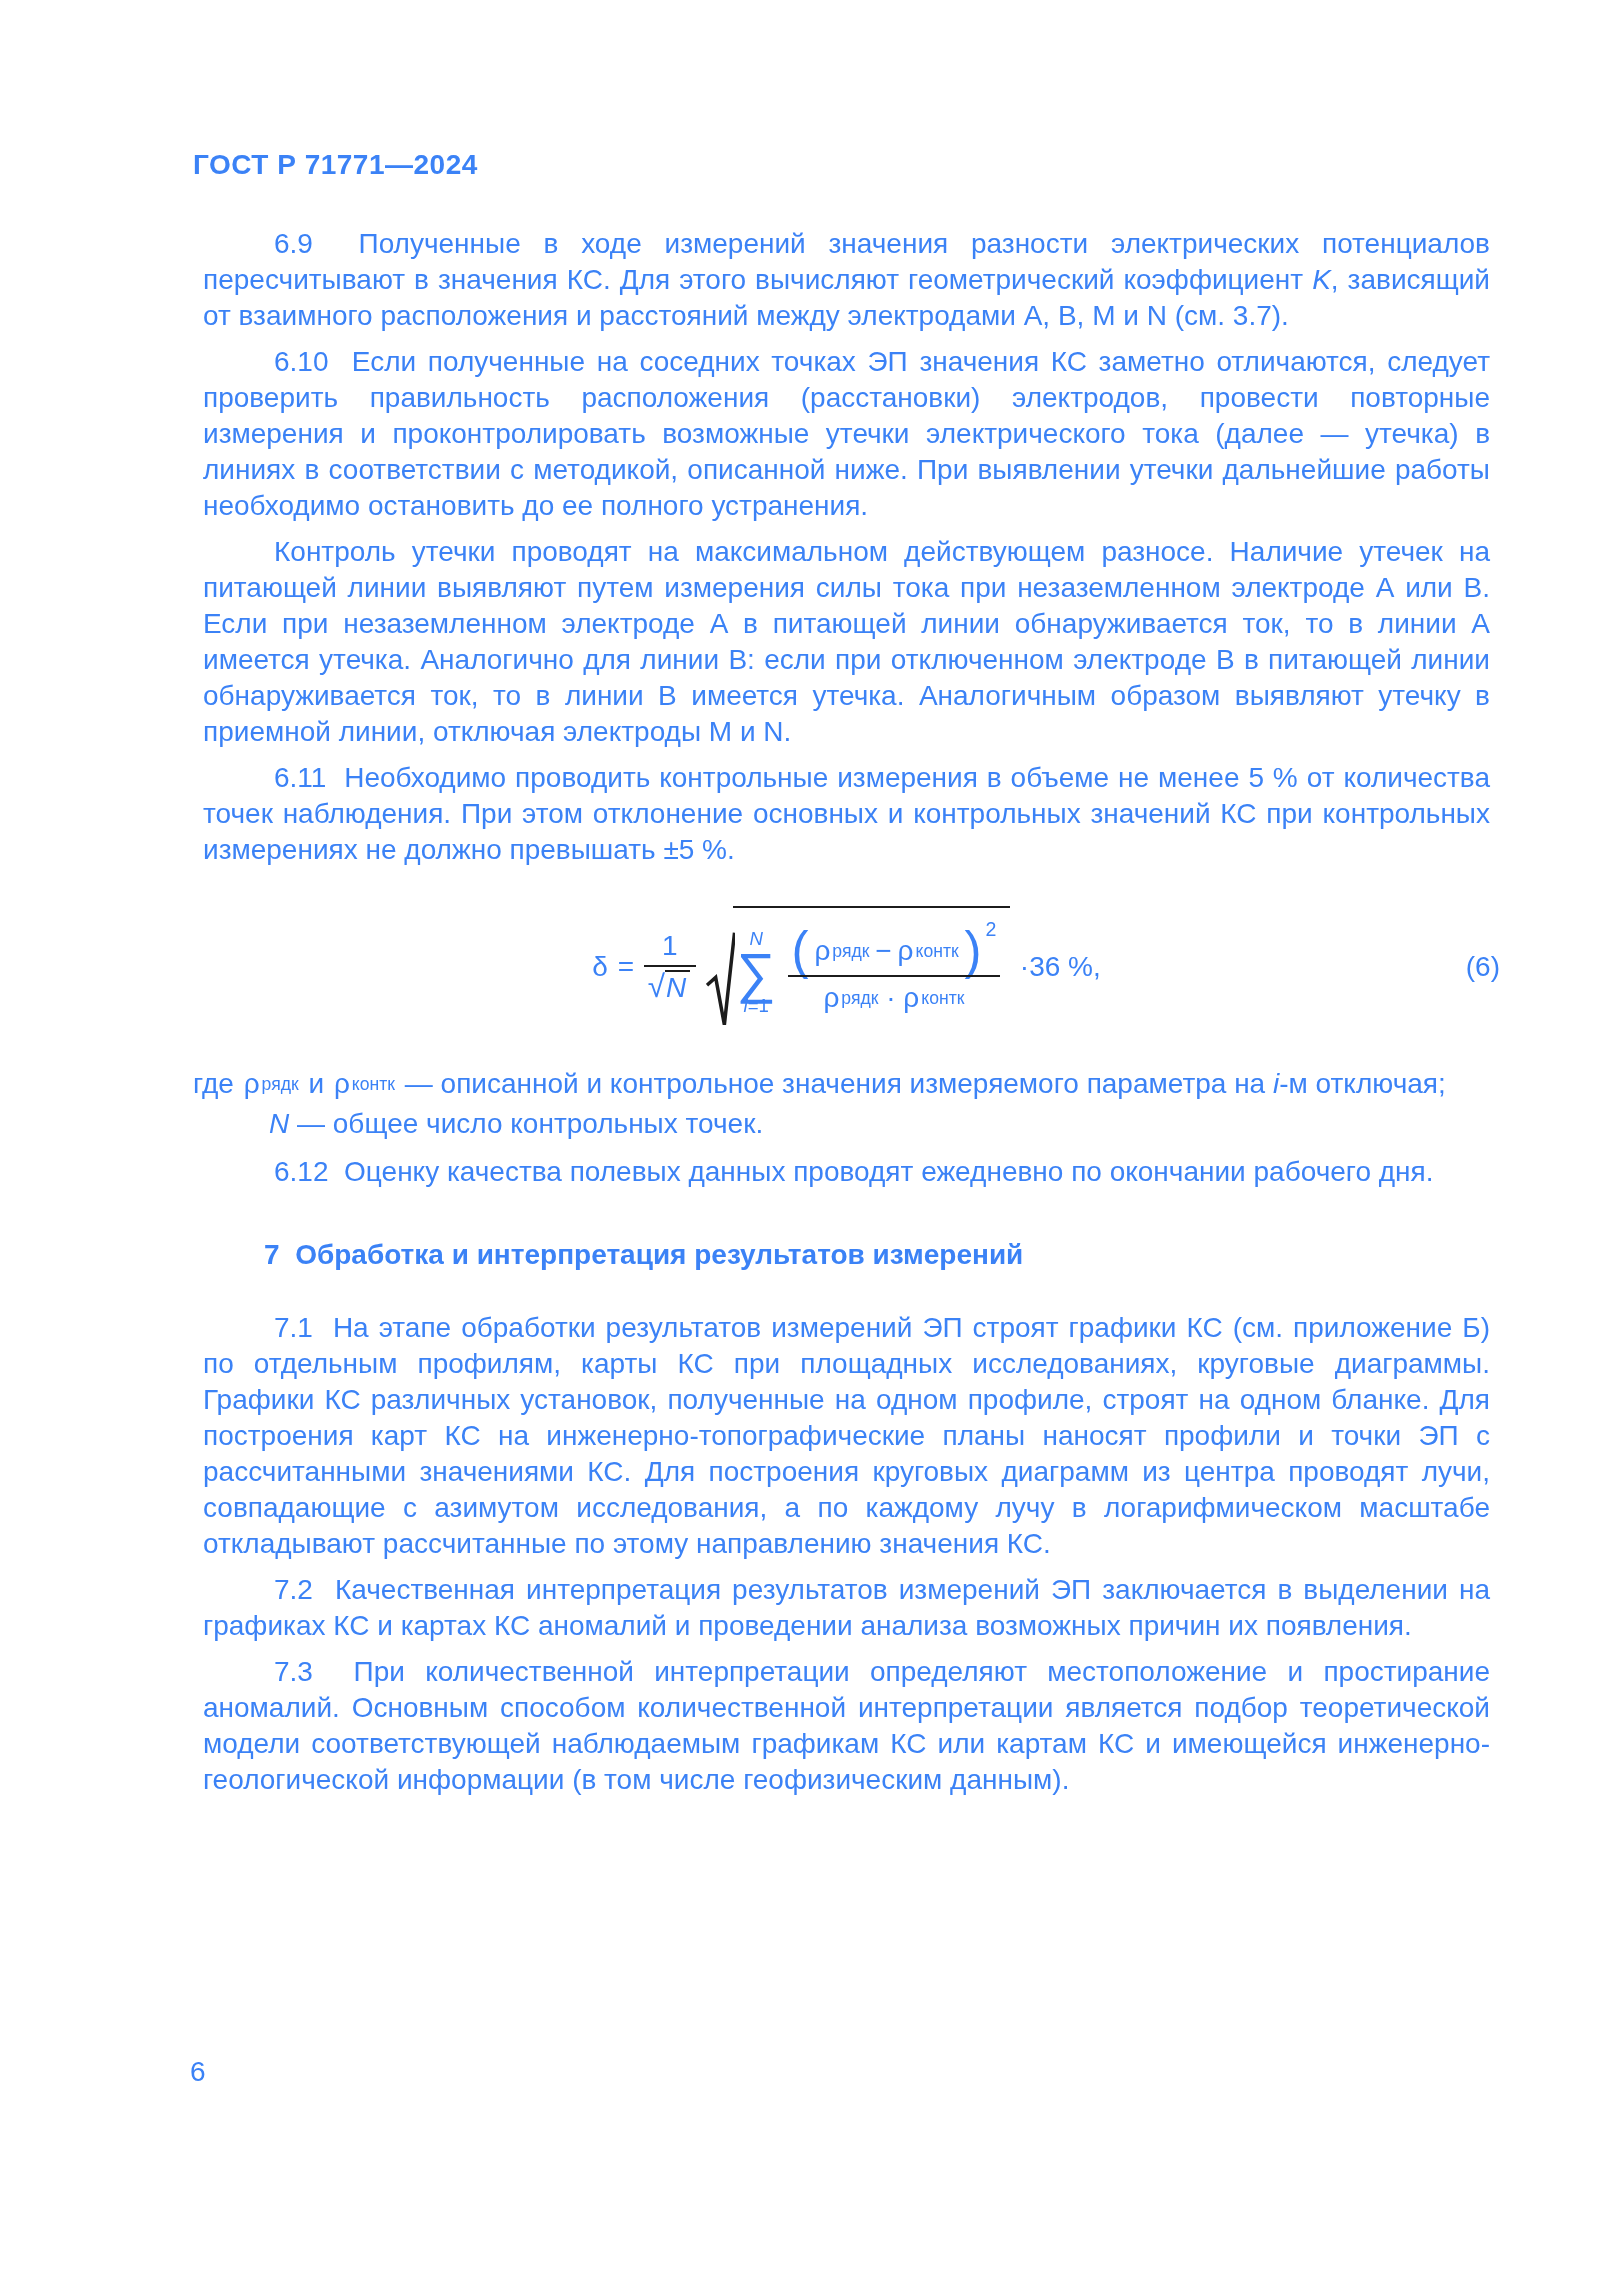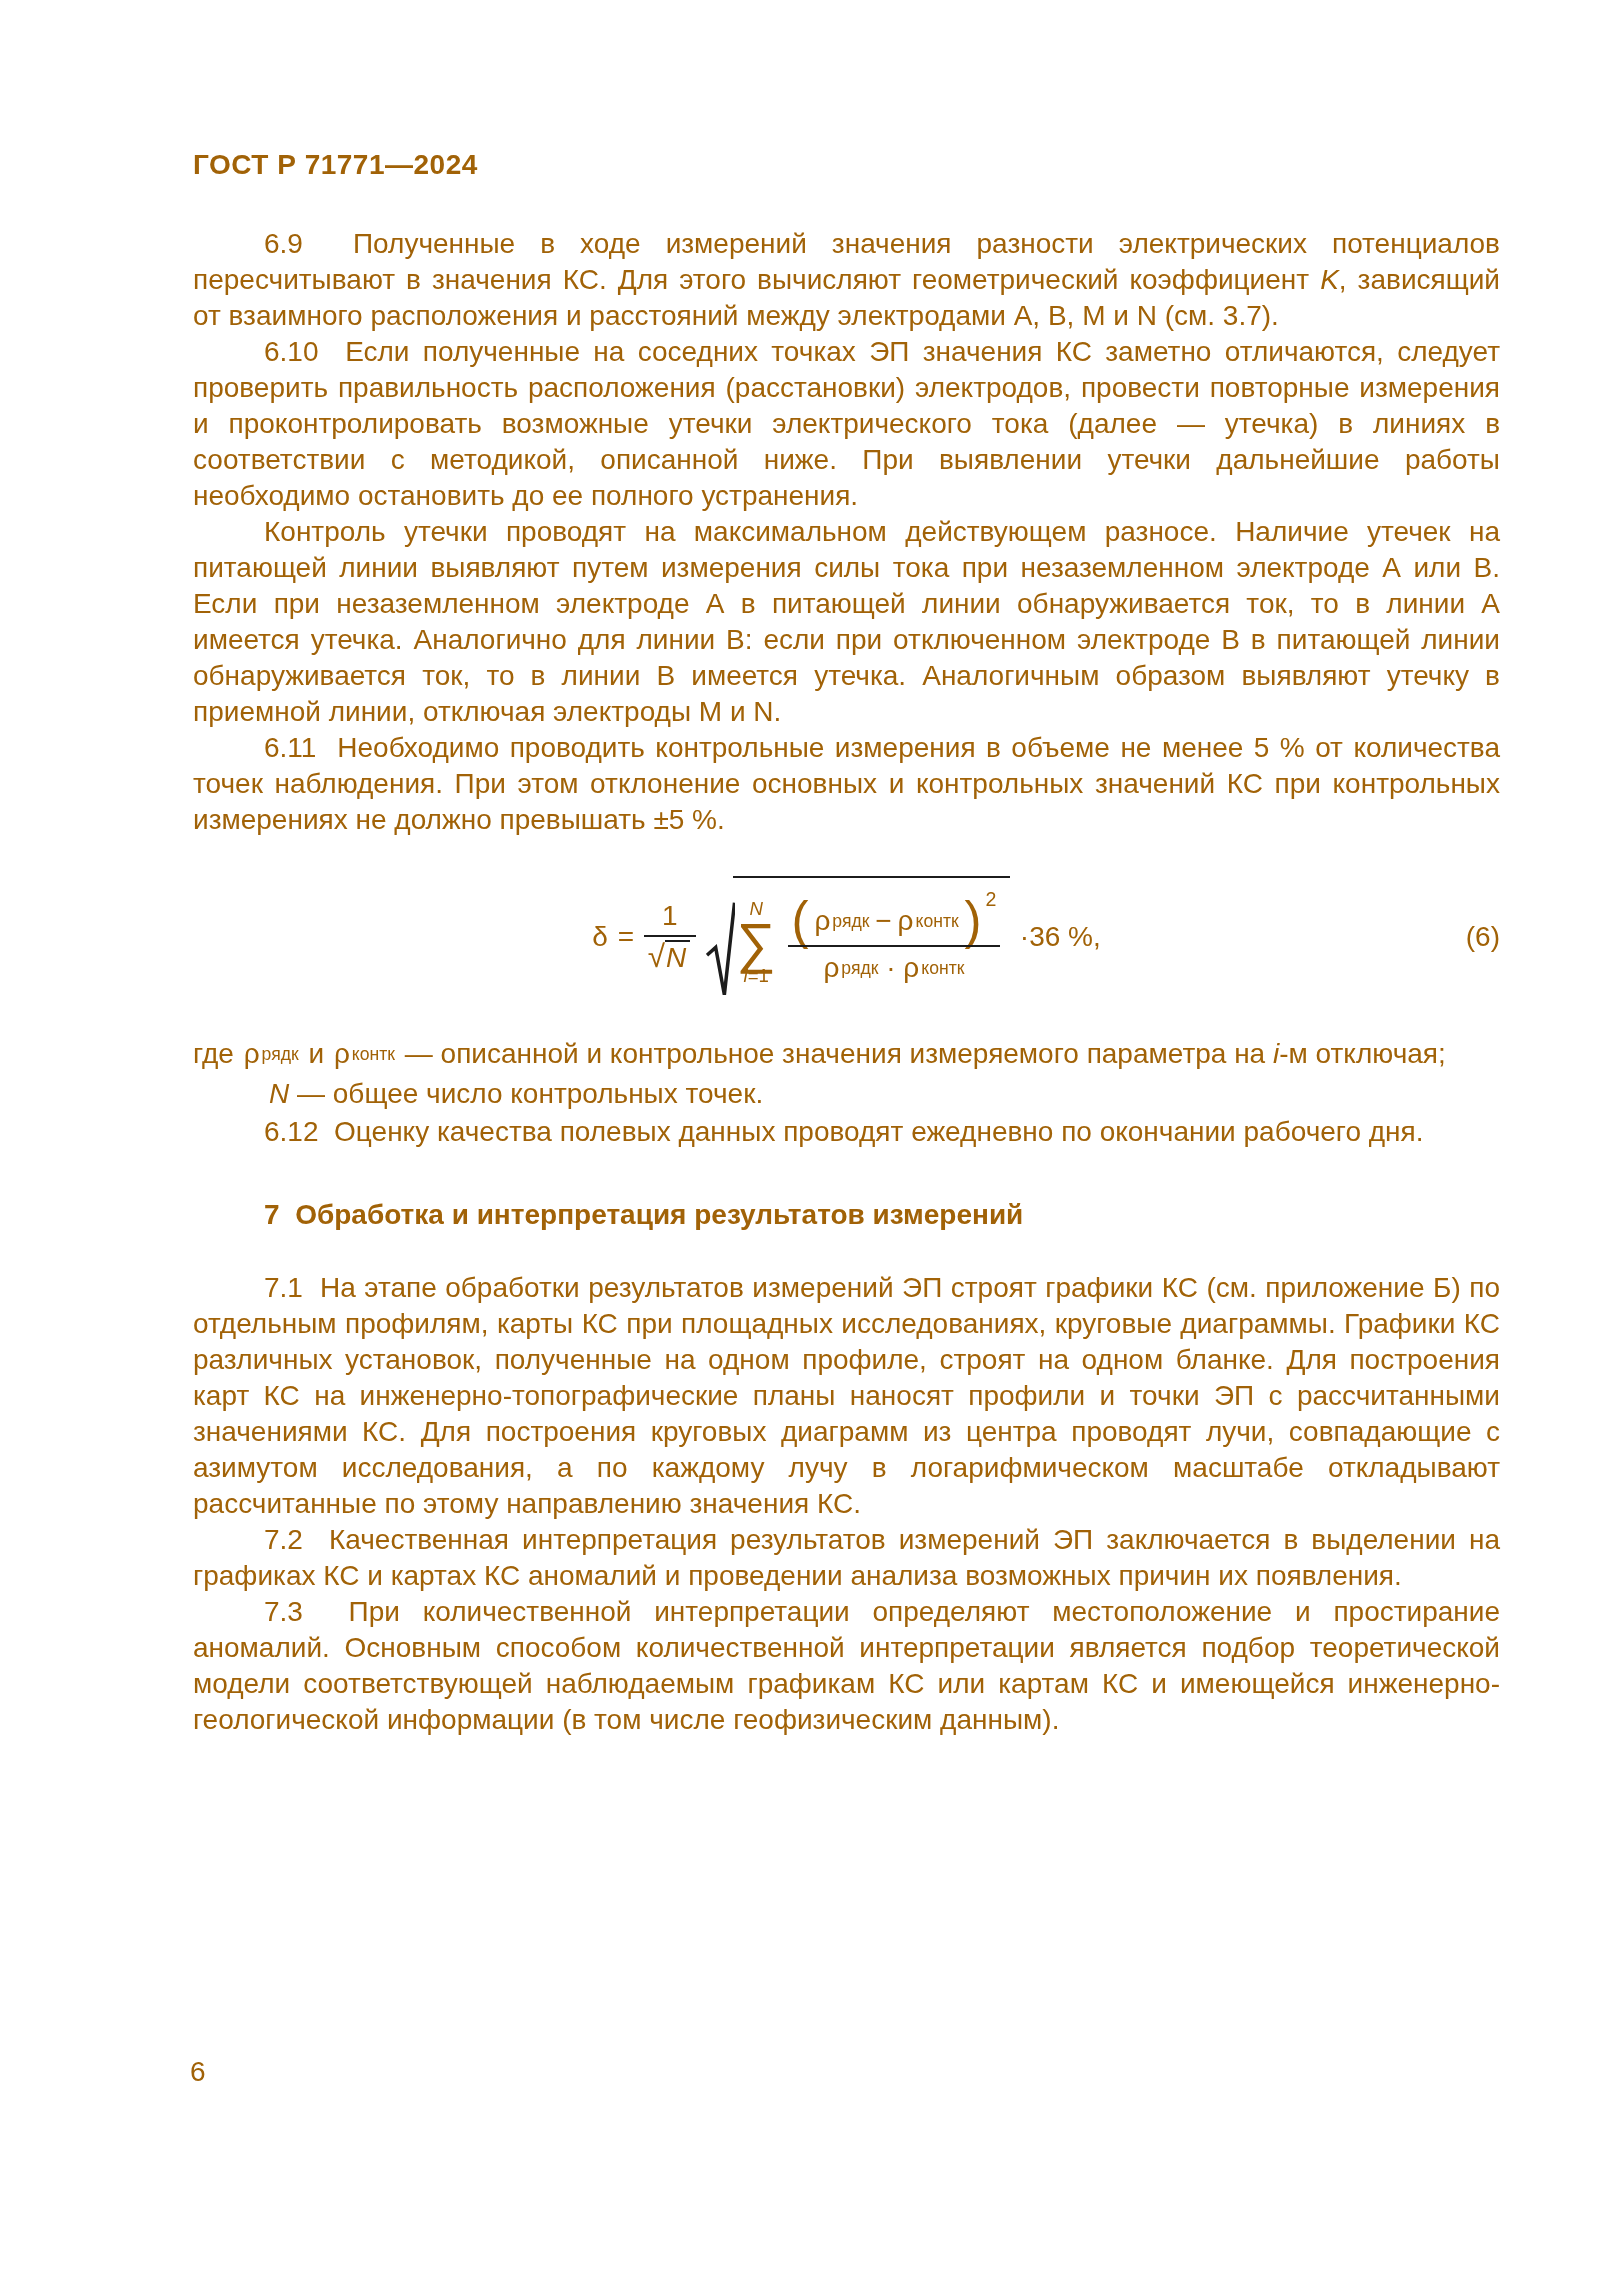--- a/index.html
+++ b/index.html
@@ -2,38 +2,38 @@
 <html lang="ru"><head>
 <meta charset="utf-8">
 <style>
   html,body { margin:0; padding:0; background:#e8e8e8; }
   .page {
     position: relative;
     width: 1621px;
     height: 2293px;
     margin: 0 auto;
     background: #ffffff;
-    color: #a16207;
+    color: #3b82f6;
     font-family: "Liberation Sans", sans-serif;
     overflow: hidden;
   }
   .text-col {
     position: absolute;
     left: 193px;
     top: 0;
     width: 1307px;
   }
   .doc-header {
     margin: 149px 0 45px;
     font-size: 28px;
     font-weight: bold;
     letter-spacing: 0.5px;
   }
   p.body {
-    margin: 0;
+    margin: 10px;
     font-size: 28px;
     line-height: 36px;
     text-align: justify;
     text-indent: 71px;
   }
   .it { font-style: italic; }
 
   
   .formula-wrap {
     position: relative;

